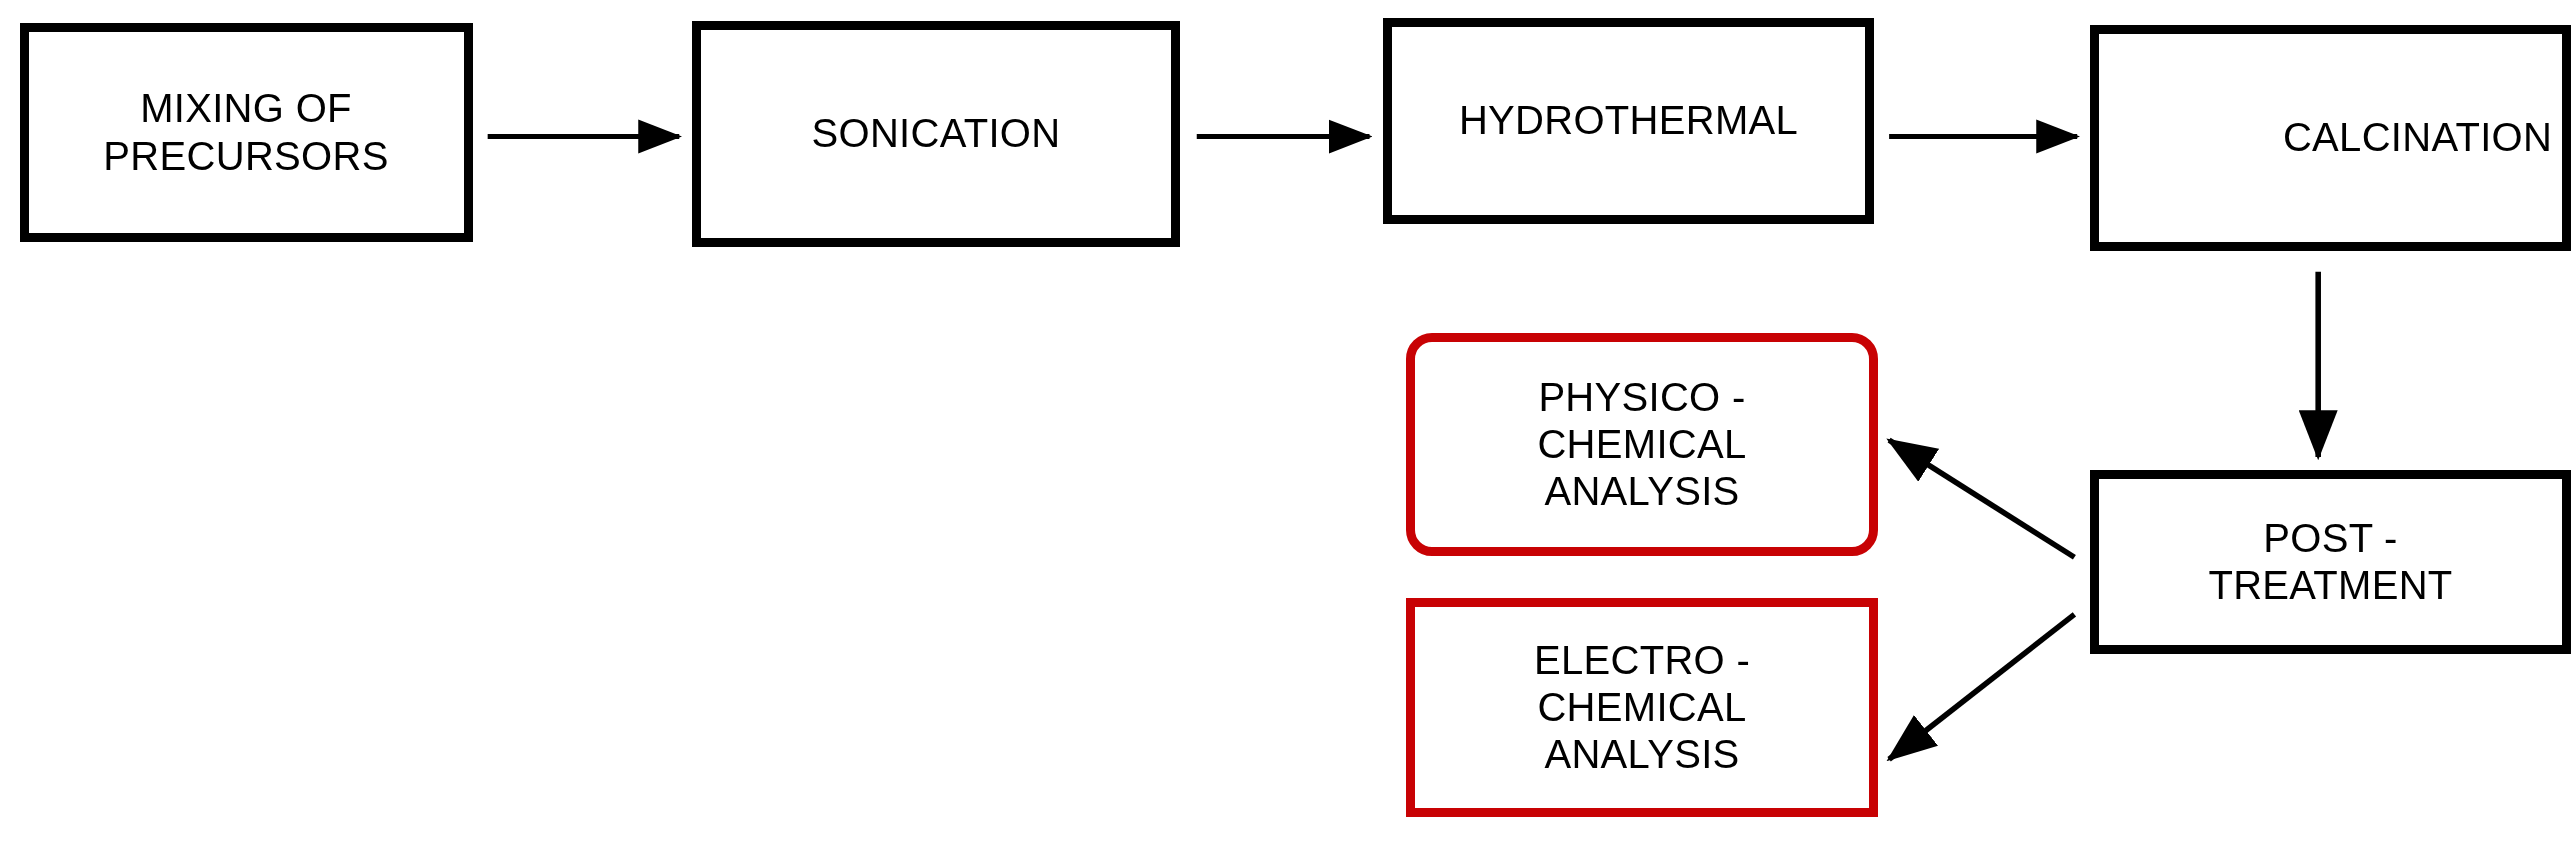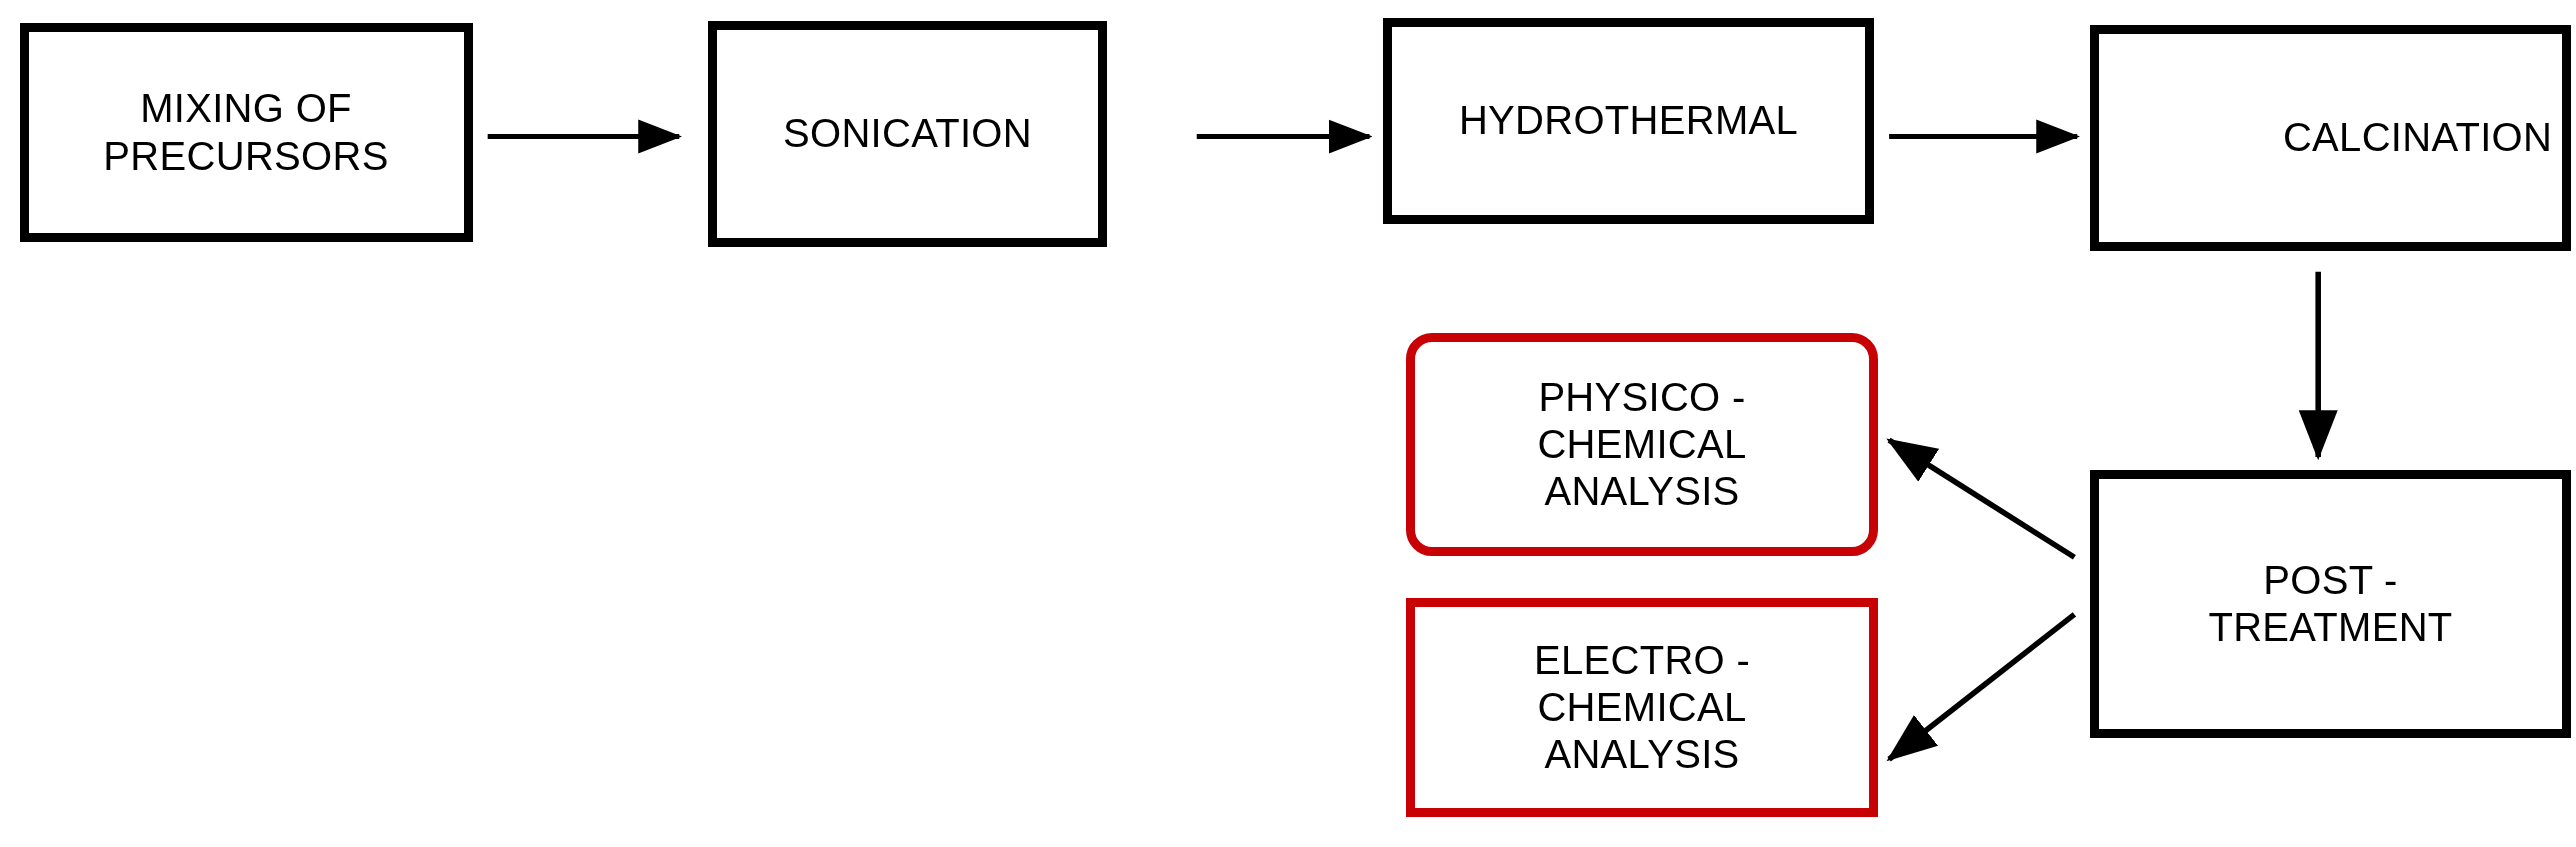--- a/index.html
+++ b/index.html
@@ -65,33 +65,33 @@
     <line x1="3328" y1="390" x2="3328" y2="656" stroke="#000000" stroke-width="8" marker-end="url(#arrowhead)"></line>
     <line x1="2978" y1="800" x2="2712" y2="632" stroke="#000000" stroke-width="8" marker-end="url(#arrowhead)"></line>
     <line x1="2978" y1="882" x2="2712" y2="1090" stroke="#000000" stroke-width="8" marker-end="url(#arrowhead)"></line>
   </svg>
 
   <div class="node black" style="left:19.5px; top:23px; width:453px; height:219px;">
     <div class="label">MIXING OF
 PRECURSORS</div>
   </div>
 
-  <div class="node black" style="left:708px; top:21px; width:399px; height:226px;">
+  <div class="node black" style="left:692px; top:21px; width:488px; height:226px;">
     <div class="label">SONICATION</div>
   </div>
 
   <div class="node black" style="left:1383px; top:18px; width:491px; height:206px;">
     <div class="label">HYDROTHERMAL</div>
   </div>
 
   <div class="node black" style="left:2090px; top:25px; width:481px; height:226px;justify-content:flex-end;">
     <div class="label">CALCINATION</div>
   </div>
 
-  <div class="node black" style="left:2090px; top:470px; width:481px; height:268px;">
+  <div class="node black" style="left:2090px; top:470px; width:481px; height:184px;">
     <div class="label">POST -
 TREATMENT</div>
   </div>
 
   <div class="node red" style="left:1406px; top:333px; width:472px; height:223px;border-radius:26px;">
     <div class="label">PHYSICO -
 CHEMICAL
 ANALYSIS</div>
   </div>
 

